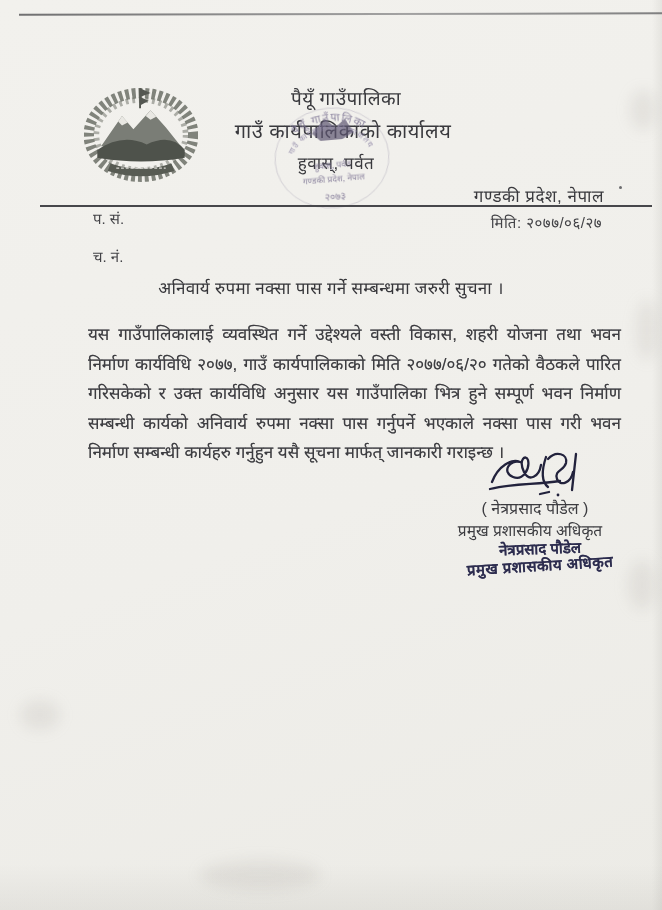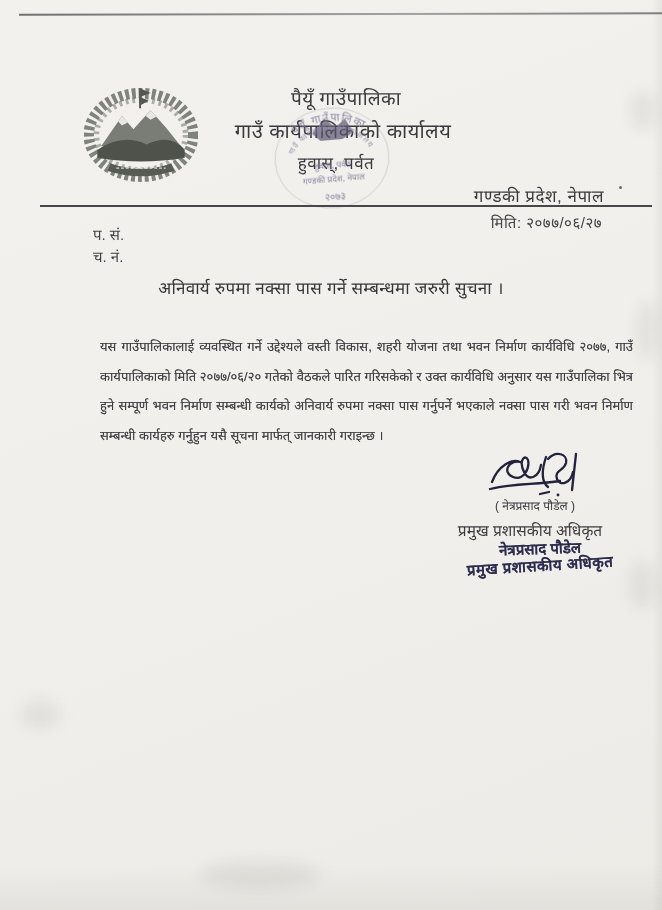--- a/index.html
+++ b/index.html
@@ -28,39 +28,39 @@
   .emblem{position:absolute;left:84px;top:84px;width:114px;height:98px;opacity:.92;filter:blur(.2px);}
   .lh{position:absolute;left:0;width:662px;text-align:center;letter-spacing:.5px;color:#39393d;}
   .lh1{top:85px;font-size:19px;transform:translateX(15px);}
   .lh2{top:117px;font-size:20px;transform:translateX(12px);}
   .lh3{top:151px;font-size:17px;transform:translateX(5px);}
   .province{position:absolute;top:184px;right:58px;font-size:17px;color:#3a3a3e;letter-spacing:.5px;}
   .rule{position:absolute;top:205px;left:40px;width:612px;height:2px;background:#47474b;}
   .rule-dot{position:absolute;top:186px;right:40px;width:3px;height:3px;border-radius:50%;background:#6b6b6e;}
 
   .ref{position:absolute;left:93px;font-size:15px;color:#434347;}
-  .ref-ps{top:224px;text-align:right;}
+  .ref-ps{top:208px;text-align:right;}
   .ref-ch{top:246px;}
   .date{position:absolute;top:212px;right:60px;font-size:15px;color:#434347;letter-spacing:.5px;text-align:center;}
 
   .subject{position:absolute;top:276px;left:0;width:662px;text-align:center;
     font-size:17px;color:#353539;letter-spacing:.3px;}
 
-  .body-text{position:absolute;top:320px;left:88px;width:533px;margin:12px;
-    font-size:13px;line-height:29.5px;text-align:justify;color:#3d3d41;
+  .body-text{position:absolute;top:320px;left:88px;width:533px;margin:0;
+    font-size:17px;line-height:29.5px;text-align:justify;color:#3d3d41;
     text-shadow:0 0 .4px rgba(60,60,64,.45);}
 
   
   .round-stamp{position:absolute;left:256px;top:104px;width:152px;height:108px;
     transform:rotate(-5deg);opacity:.88;filter:blur(.35px);pointer-events:none;}
 
   
   .sig-svg{position:absolute;left:484px;top:448px;width:108px;height:52px;}
   .sig-paren{position:absolute;top:497px;left:440px;width:190px;text-align:center;
-    font-size:12px;color:#3c3c40;}
+    font-size:16px;color:#3c3c40;}
   .sig-title{position:absolute;top:519px;left:420px;width:220px;text-align:center;
     font-size:15.5px;color:#3c3c40;}
   .sig-stamp{position:absolute;left:430px;width:220px;text-align:center;font-weight:bold;
     color:#2c2c4e;text-shadow:0 0 .6px rgba(44,44,78,.55);}
   .sig-stamp-name{top:538px;font-size:15px;transform:rotate(-2deg);}
   .sig-stamp-title{top:555px;font-size:15px;transform:rotate(-3.5deg);letter-spacing:.5px;}
 </style>
 </head>
 <body>
 

